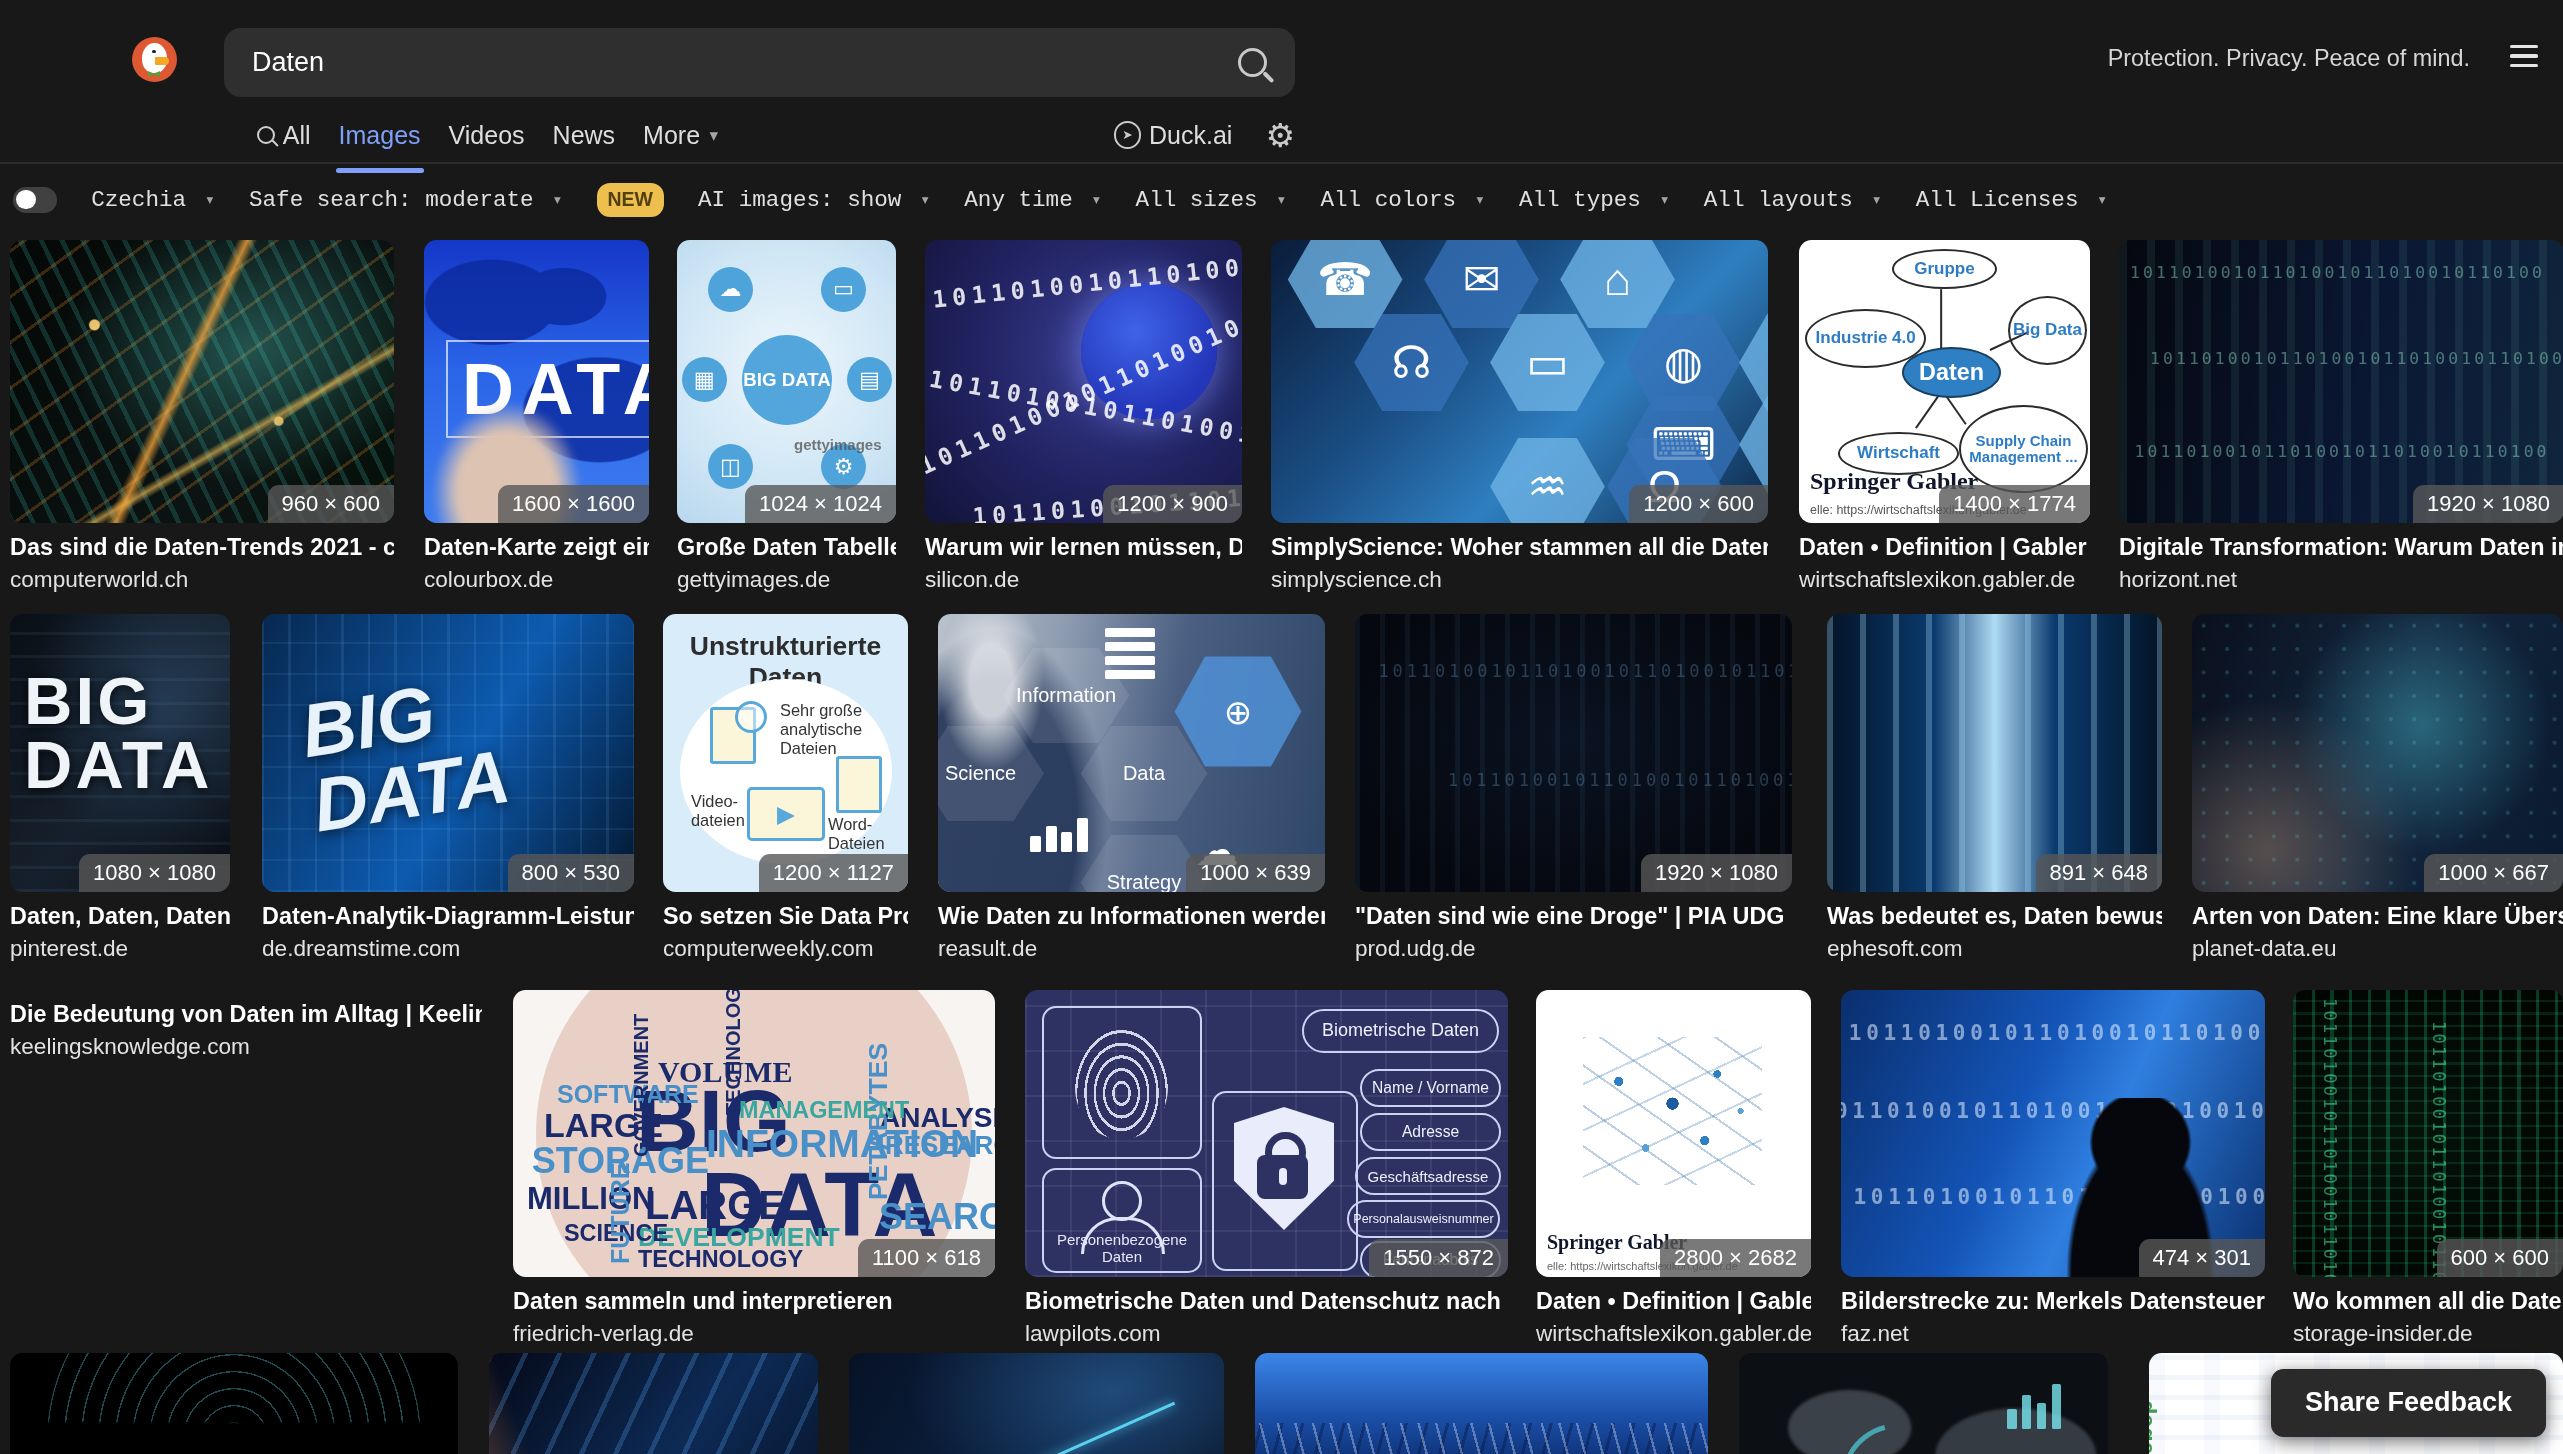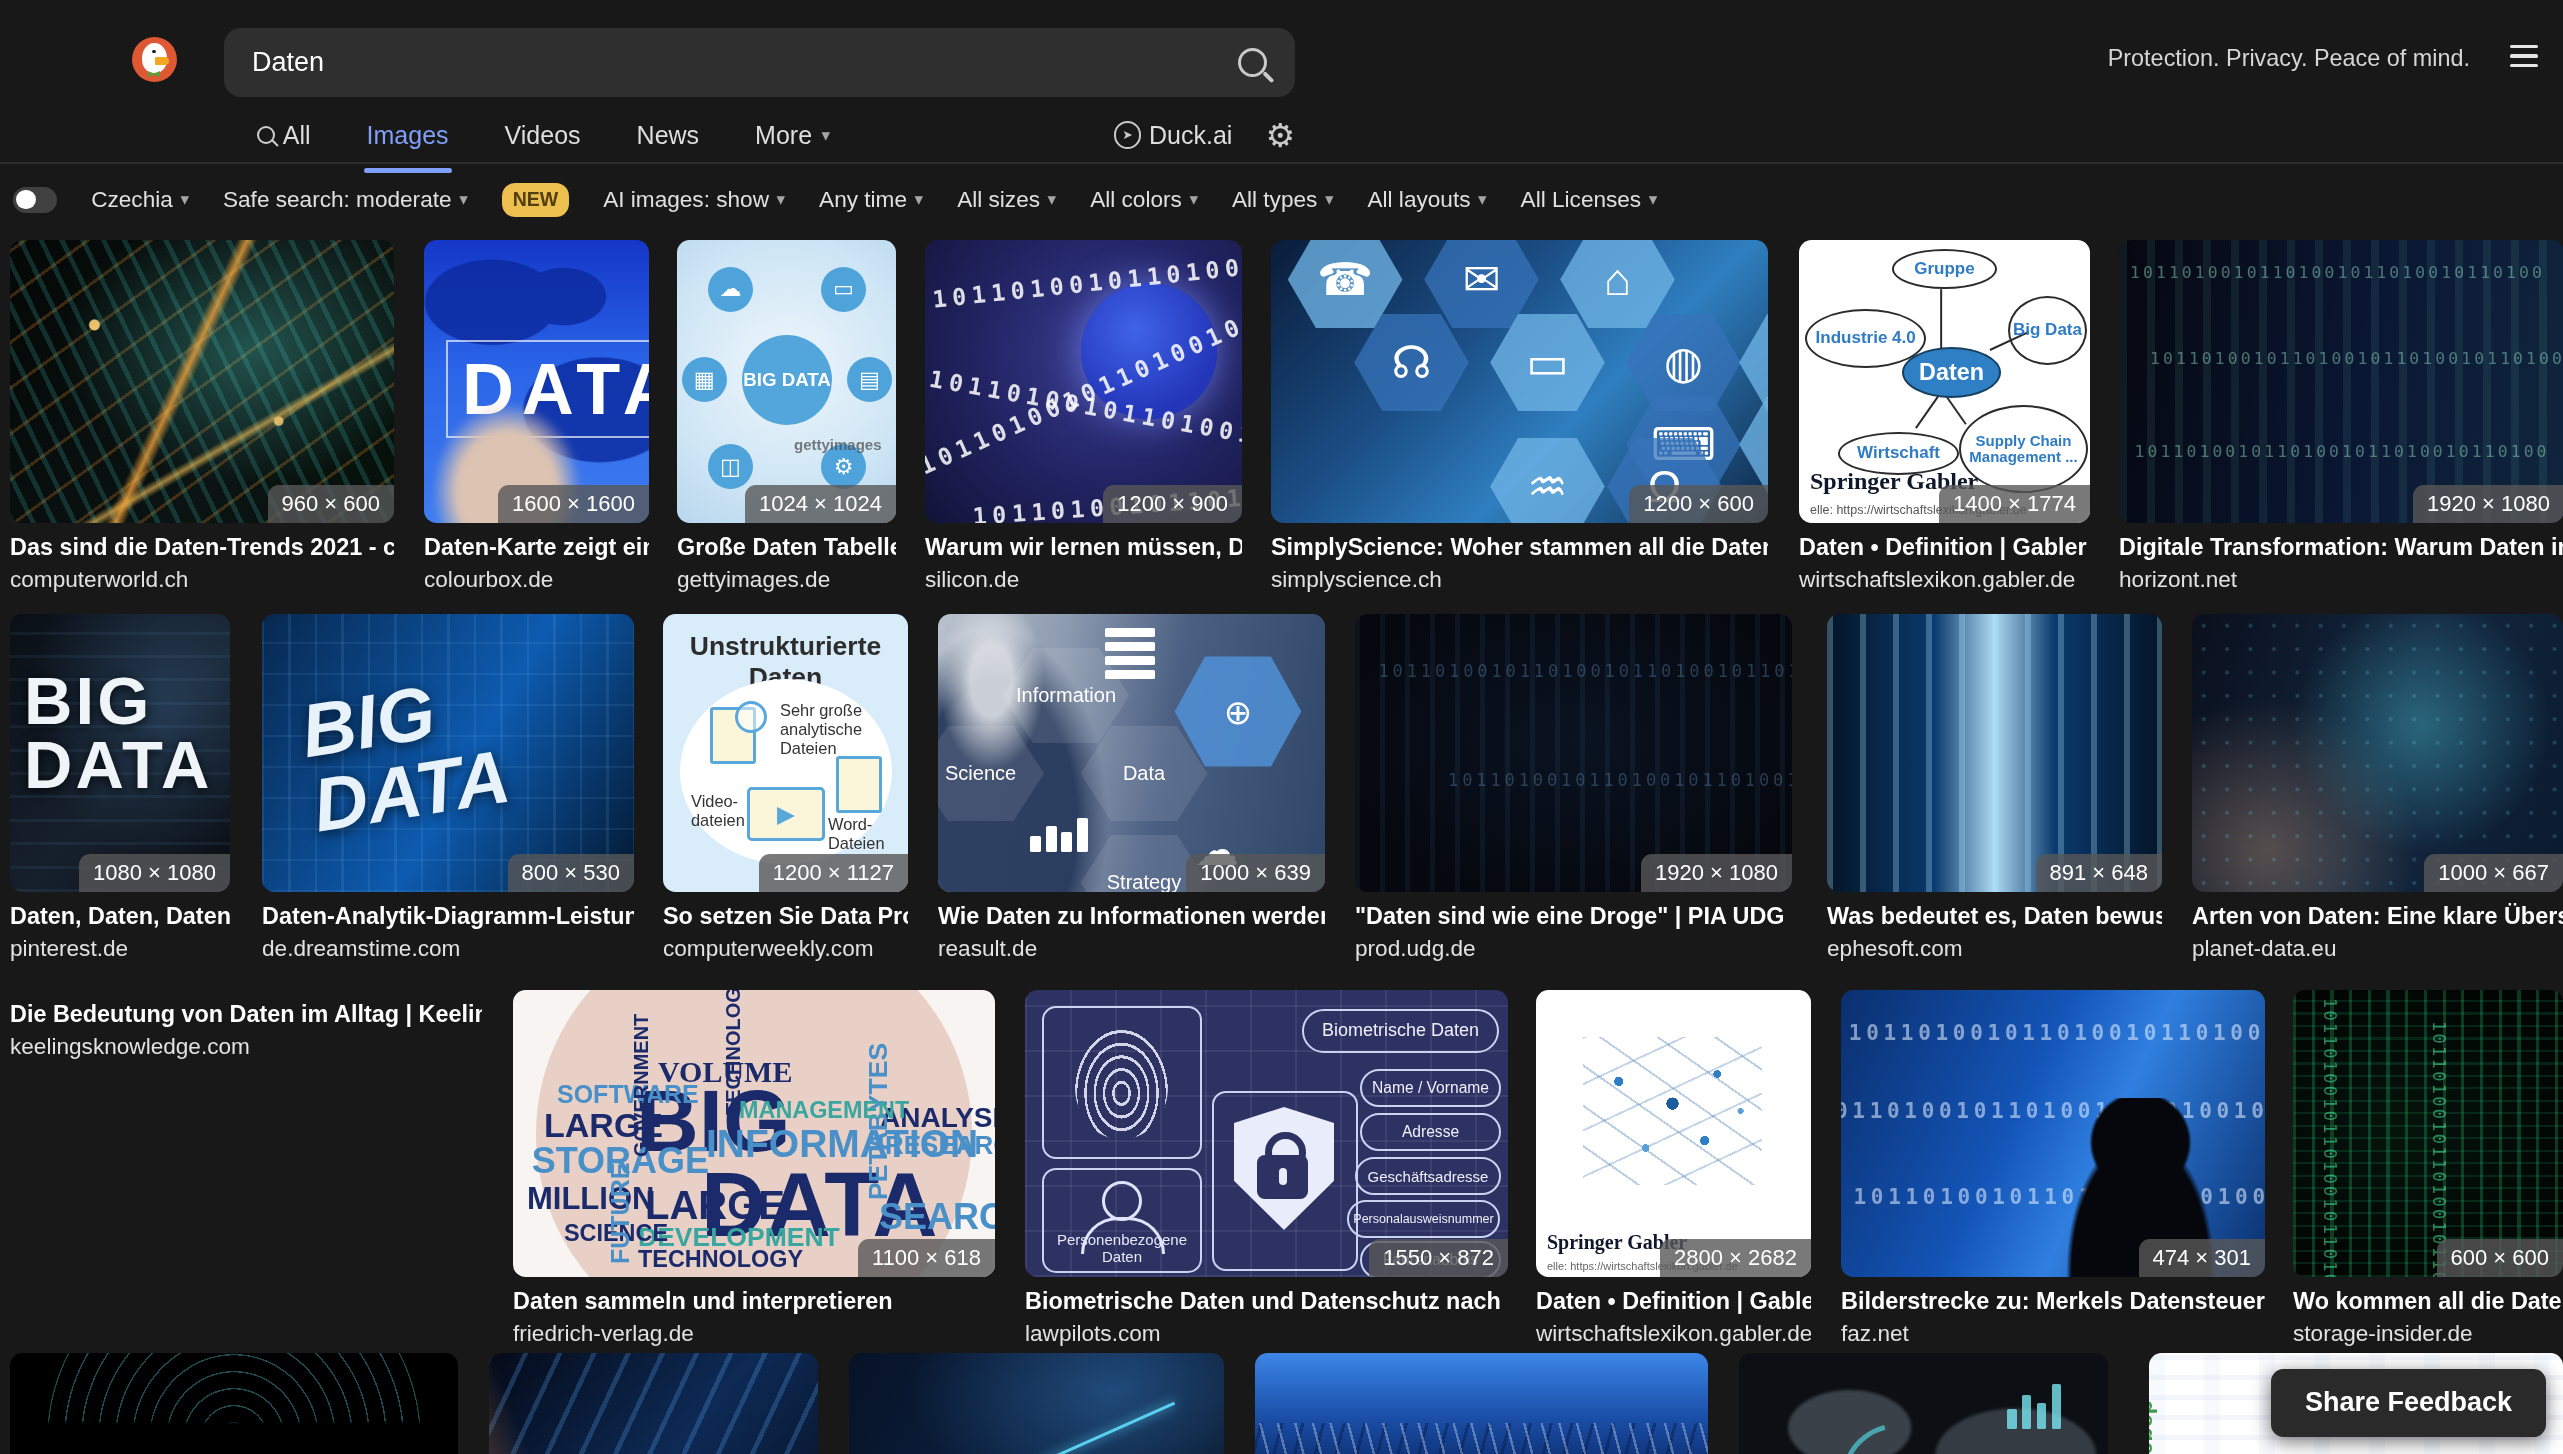--- a/index.html
+++ b/index.html
@@ -15,37 +15,37 @@
   .searchbar{position:absolute;left:224px;top:28px;width:1071px;height:69px;background:#2f2f2f;
              border-radius:17px;display:flex;align-items:center;padding:0 28px;box-sizing:border-box;}
   .searchbar .q{font-size:27px;color:#fff;flex:1;}
   .mag{width:23.4px;height:23.4px;border:3.1px solid #c9c9c9;border-radius:50%;position:relative;flex:none;}
   .mag::after{content:"";position:absolute;width:12.5px;height:3.9px;border-radius:2.3px;background:#c9c9c9;
               transform:rotate(45deg);right:-10px;bottom:-4.7px;}
   .tagline{position:absolute;right:93px;top:45px;font-size:23.4px;color:#d6d6d6;}
   .burger{position:absolute;right:25px;top:45px;width:28px;height:22px;display:flex;flex-direction:column;justify-content:space-between;cursor:pointer;}
   .burger i{display:block;height:3.1px;border-radius:1.6px;background:#e6e6e6;}
   
-  .nav{position:absolute;left:257px;top:111px;height:48px;display:flex;align-items:center;gap:56px;font-size:25px;color:#dedede;}
+  .nav{position:absolute;left:257px;top:111px;height:48px;display:flex;align-items:center;gap:28px;font-size:25px;color:#dedede;}
   .tab{display:flex;align-items:center;gap:7.8px;position:relative;cursor:pointer;}
   .tab .mag-s{width:14px;height:14px;border:2.3px solid #cfcfcf;border-radius:50%;position:relative;}
   .tab .mag-s::after{content:"";position:absolute;width:7.8px;height:2.3px;background:#cfcfcf;transform:rotate(45deg);right:-6.2px;bottom:-2.3px;}
   .tab.active{color:#7f9ff8;}
   .tab.active .underline{position:absolute;left:-3.1px;right:-3.1px;top:47px;height:5.5px;border-radius:3.1px;background:#7f9ff8;}
   .caret{font-size:17px;color:#a5a5a5;margin-left:1.6px;}
   .navright{position:absolute;left:1098px;top:111px;width:197px;height:48px;display:flex;align-items:center;justify-content:flex-end;gap:33px;}
   .duckai{display:flex;align-items:center;gap:7.8px;font-size:25px;color:#dedede;cursor:pointer;}
   .duckai .ring{width:23.4px;height:23.4px;border:2.3px solid #c9c9c9;border-radius:50%;display:flex;align-items:center;justify-content:center;font-size:12.5px;color:#c9c9c9;}
   .gear{font-size:33px;color:#c9c9c9;cursor:pointer;font-family:"DejaVu Sans",sans-serif;}
   .nav-divider{position:absolute;left:0;top:162px;width:2563px;height:1.6px;background:#2c2c2c;}
   
   .filters{position:absolute;left:13.2px;top:181px;height:37px;display:flex;align-items:center;gap:34px;font-size:22.6px;color:#e0e0e0;}
   .tog{width:44px;height:26px;border-radius:13.2px;background:#414141;position:relative;cursor:pointer;}
   .tog::after{content:"";position:absolute;left:3.1px;top:3.1px;width:19.5px;height:19.5px;border-radius:50%;background:#fff;}
-  .fitem{display:flex;align-items:center;gap:6px;cursor:pointer;white-space:nowrap;}
+  .fitem{display:flex;align-items:center;gap:17px;cursor:pointer;white-space:nowrap;font-family:Liberation Mono, monospace;}
   .newbadge{background:#ecbf4e;color:#53400f;font-weight:bold;font-size:19.5px;padding:5.5px 11px;border-radius:13.2px;}
   
   .cell{position:absolute;}
   .tile{position:relative;width:100%;border-radius:12.5px;overflow:hidden;background:#222;cursor:pointer;}
   .r1 .tile{height:283px;} .r2 .tile{height:278px;} .r3 .tile{height:287px;} .r4 .tile{height:187px;}
   .size-badge{position:absolute;right:0;bottom:0;background:rgba(88,88,88,.80);color:#fff;
               font-size:22px;padding:6.2px 14px;border-top-left-radius:11px;z-index:5;}
   .cap-title{margin-top:11px;font-size:23.4px;font-weight:700;color:#fff;white-space:nowrap;overflow:hidden;}
   .cap-domain{margin-top:6.2px;font-size:22.6px;color:#e2e2e2;white-space:nowrap;overflow:hidden;}
   .bin{position:absolute;font-family:"DejaVu Sans Mono",monospace;white-space:nowrap;}

